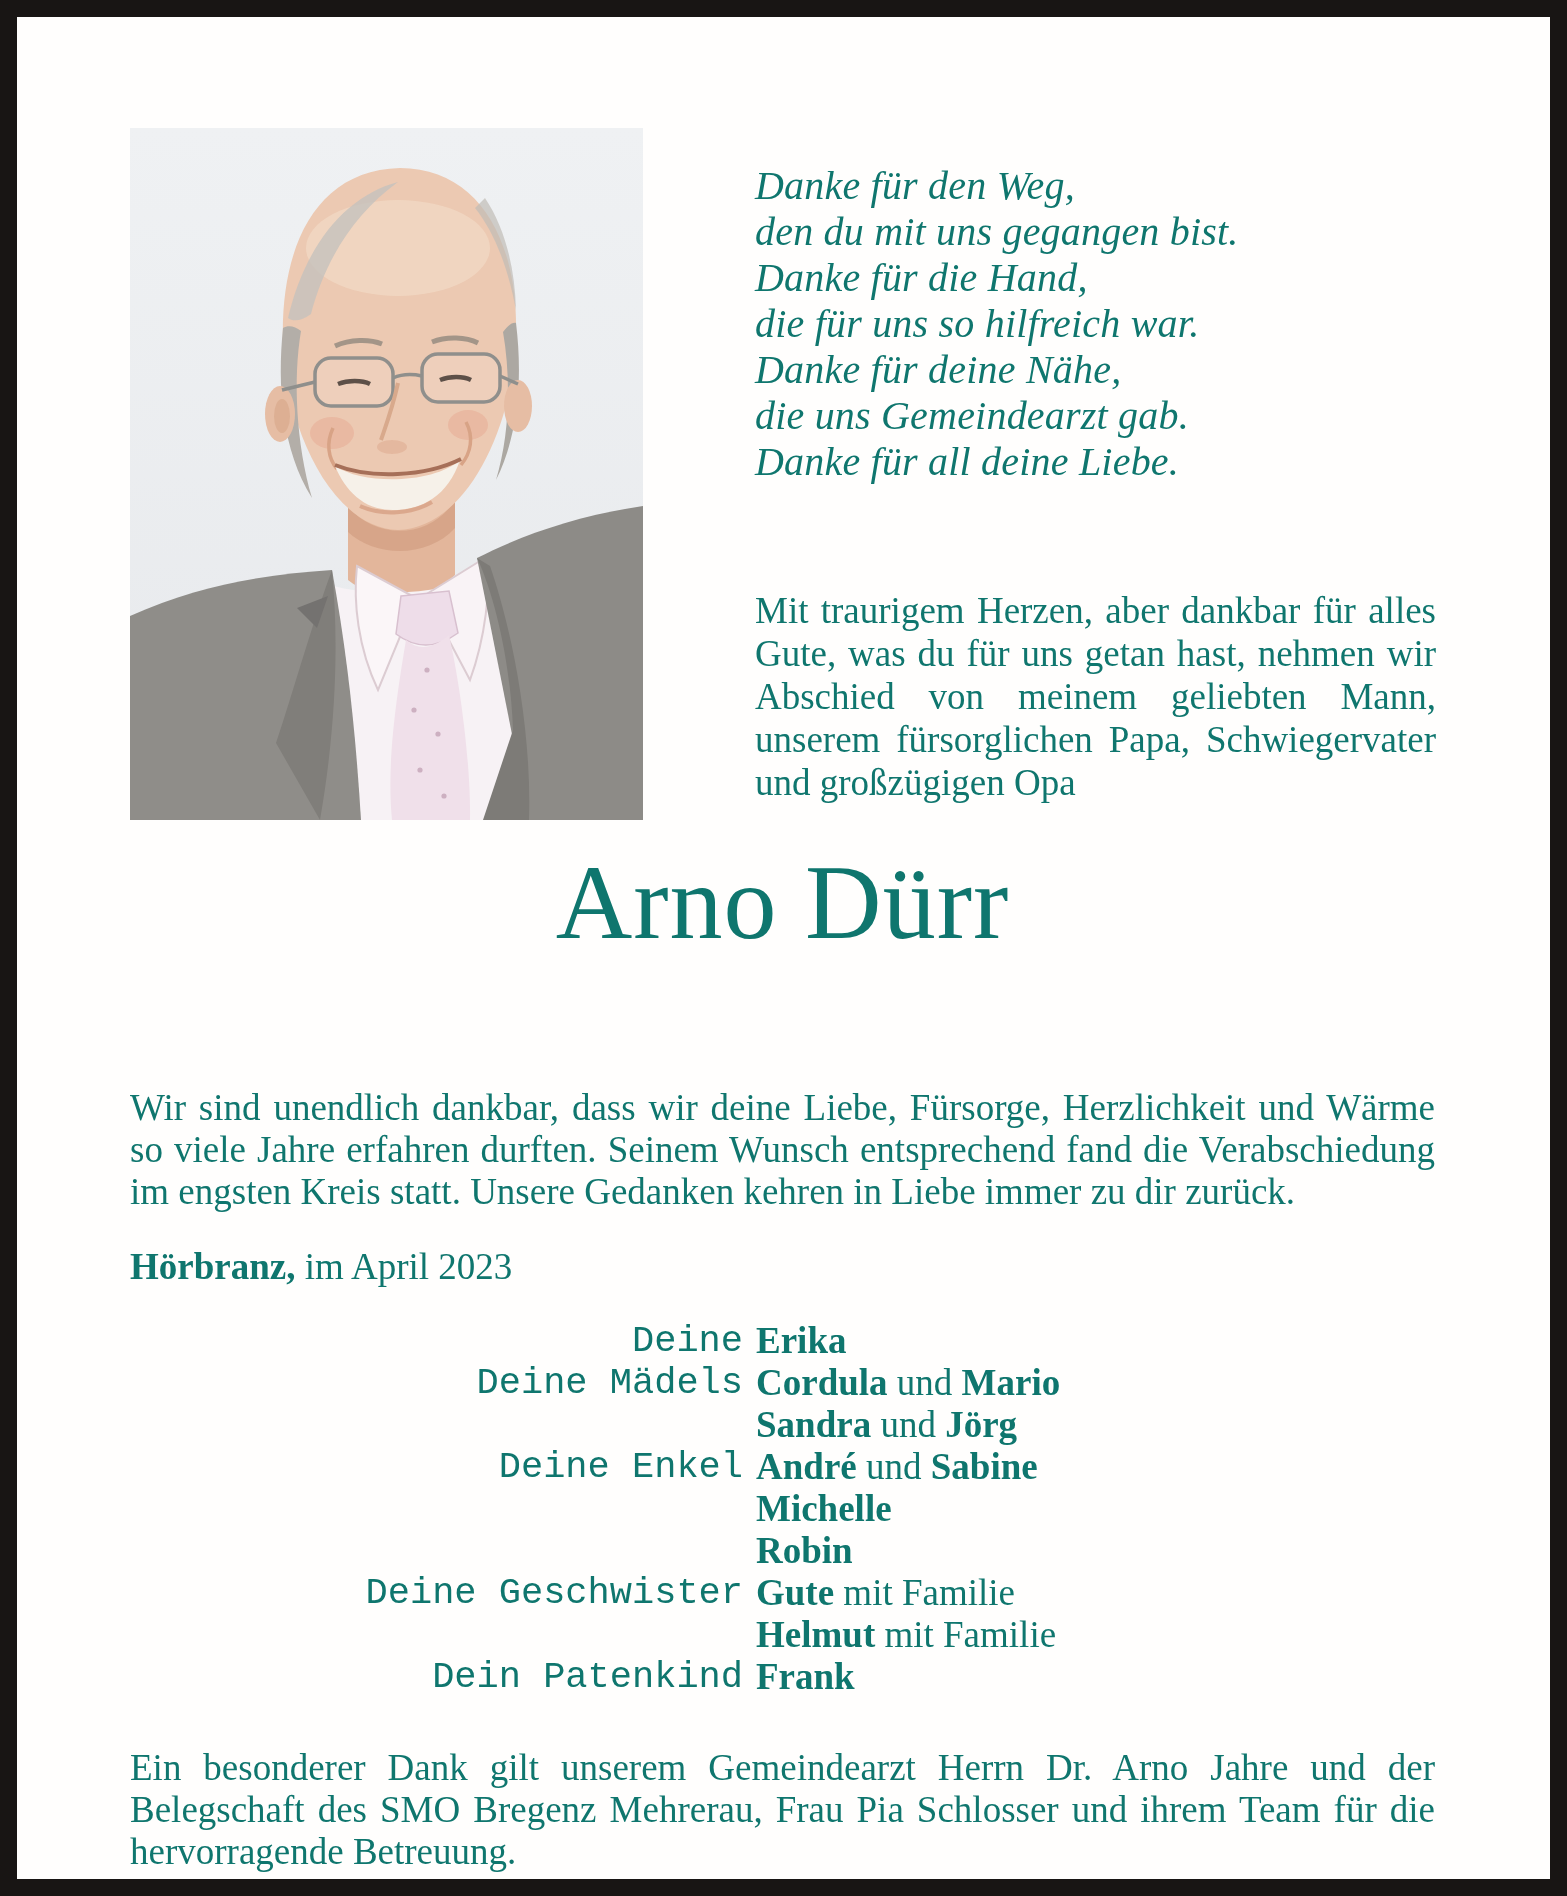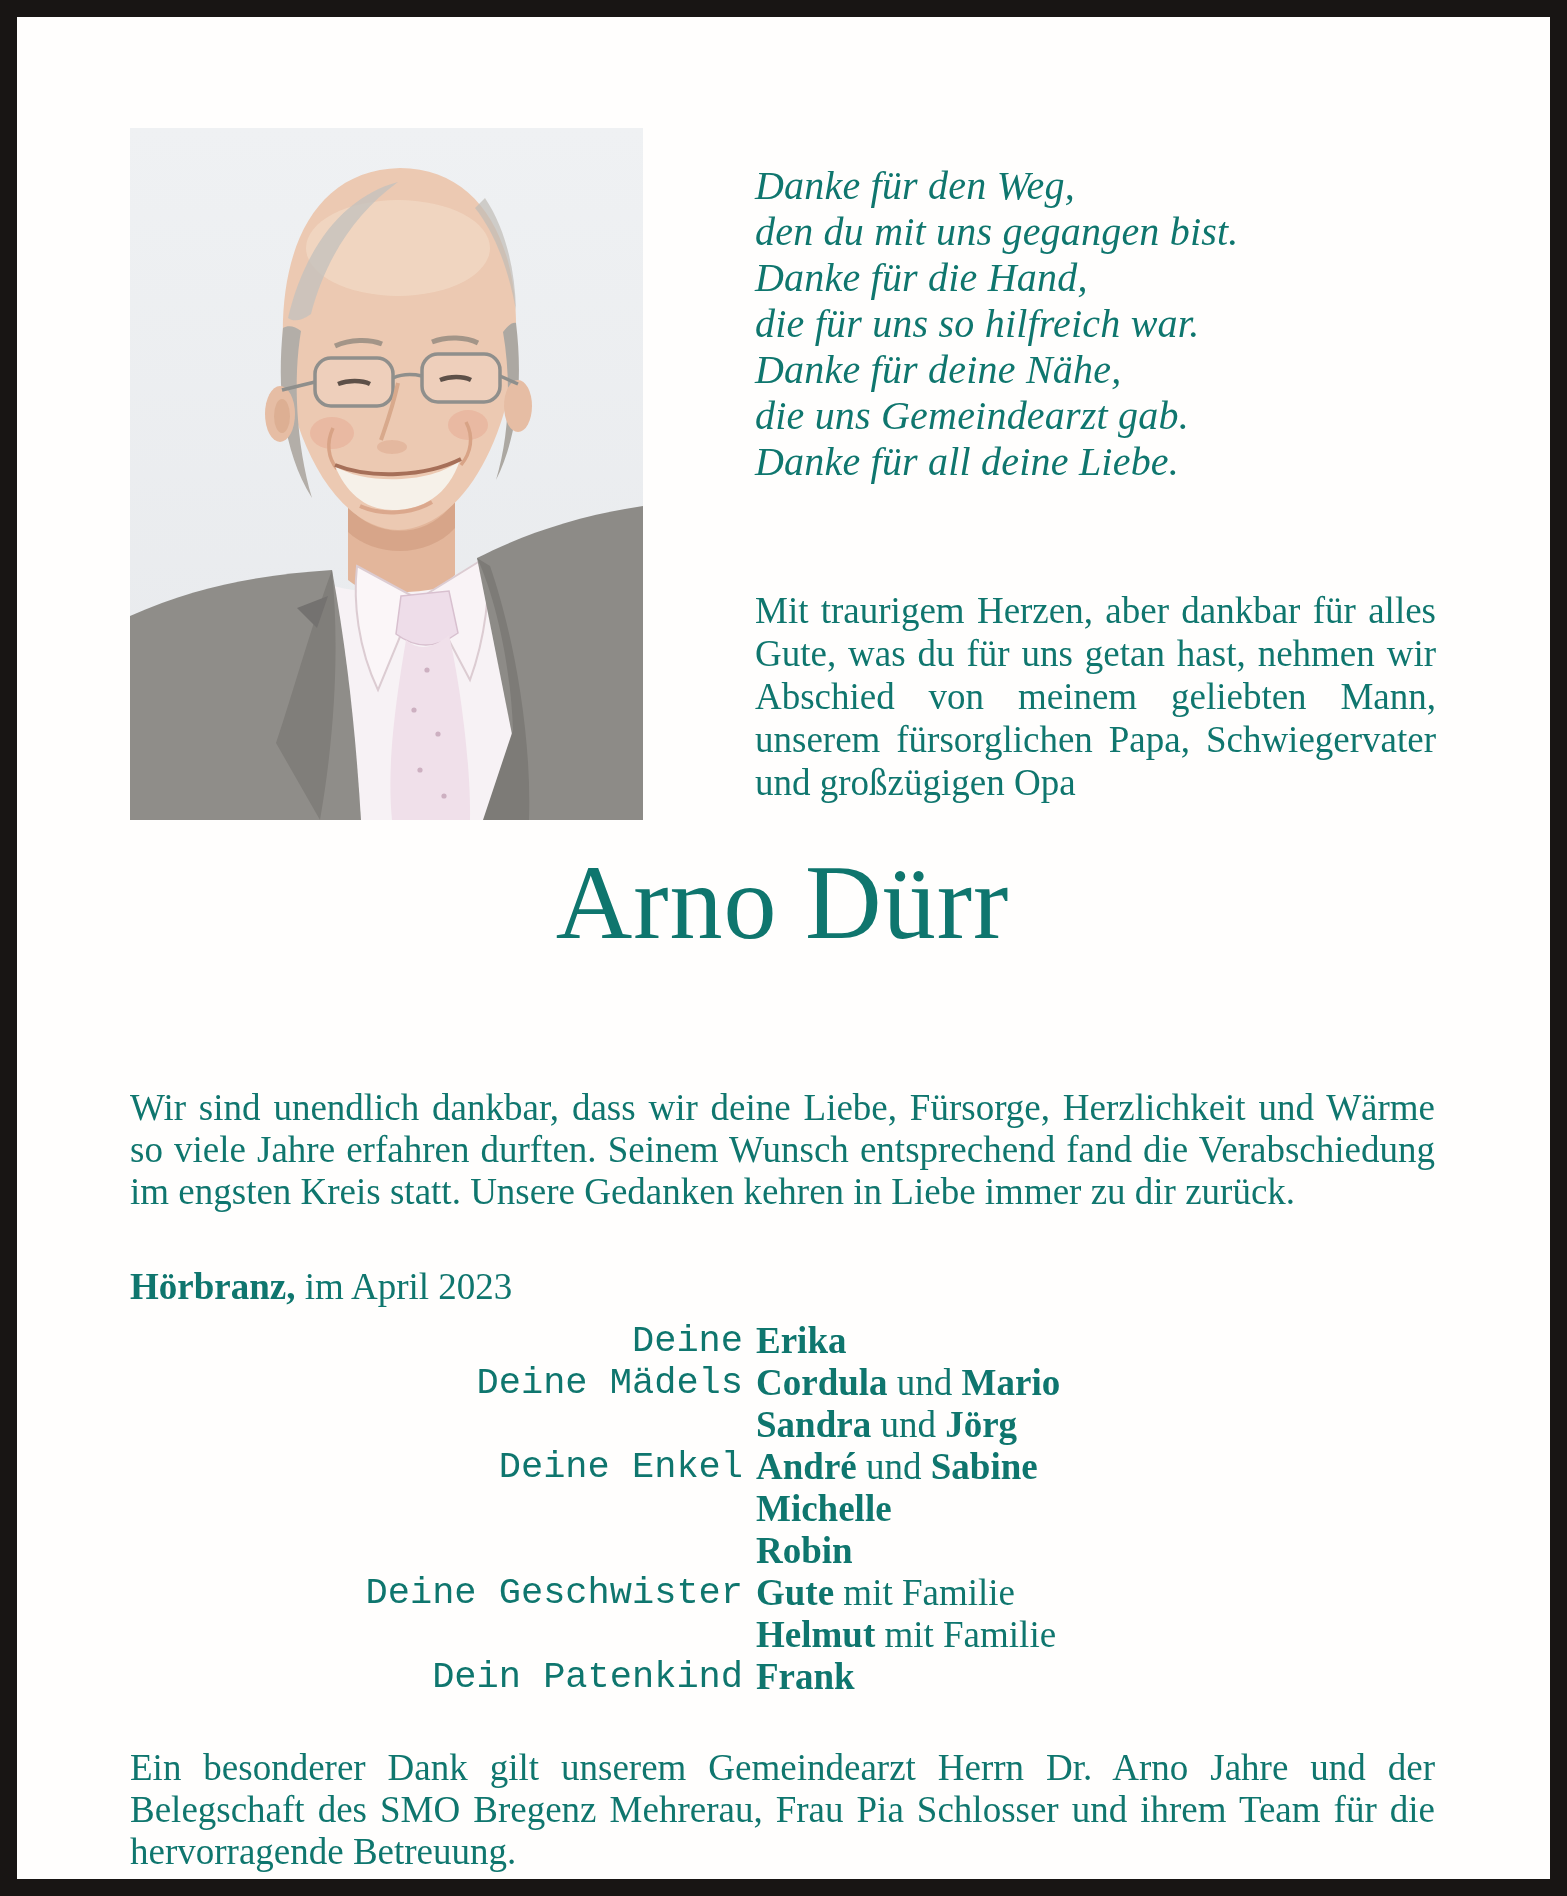--- a/index.html
+++ b/index.html
@@ -46,21 +46,21 @@
   .dates .sym { font-size:27px; vertical-align:14px; margin-right:7px; }
   .dates .sep { margin:0 8px 0 12px; }
 
   .tribute {
     position:absolute; left:113px; top:1030px; width:1305px;
     font-size:37px; line-height:42px; text-align:justify;margin-top:40px;
   }
 
   .dateline {
     position:absolute; left:113px; top:1228px; width:1305px;
-    font-size:37px; line-height:44px;margin-top:20px;
+    font-size:37px; line-height:44px;
   }
   .dateline .place { font-weight:bold; }
 
   .family {
     position:absolute; left:113px; top:1303px; width:1305px;
     font-size:37px; line-height:42px;
   }
   .family-row { display:grid; grid-template-columns:613px 1fr; column-gap:13px; }
   .family-label { text-align:right; white-space:nowrap;font-family:Liberation Mono, monospace; }
   .family-names .nm { font-weight:bold; }

